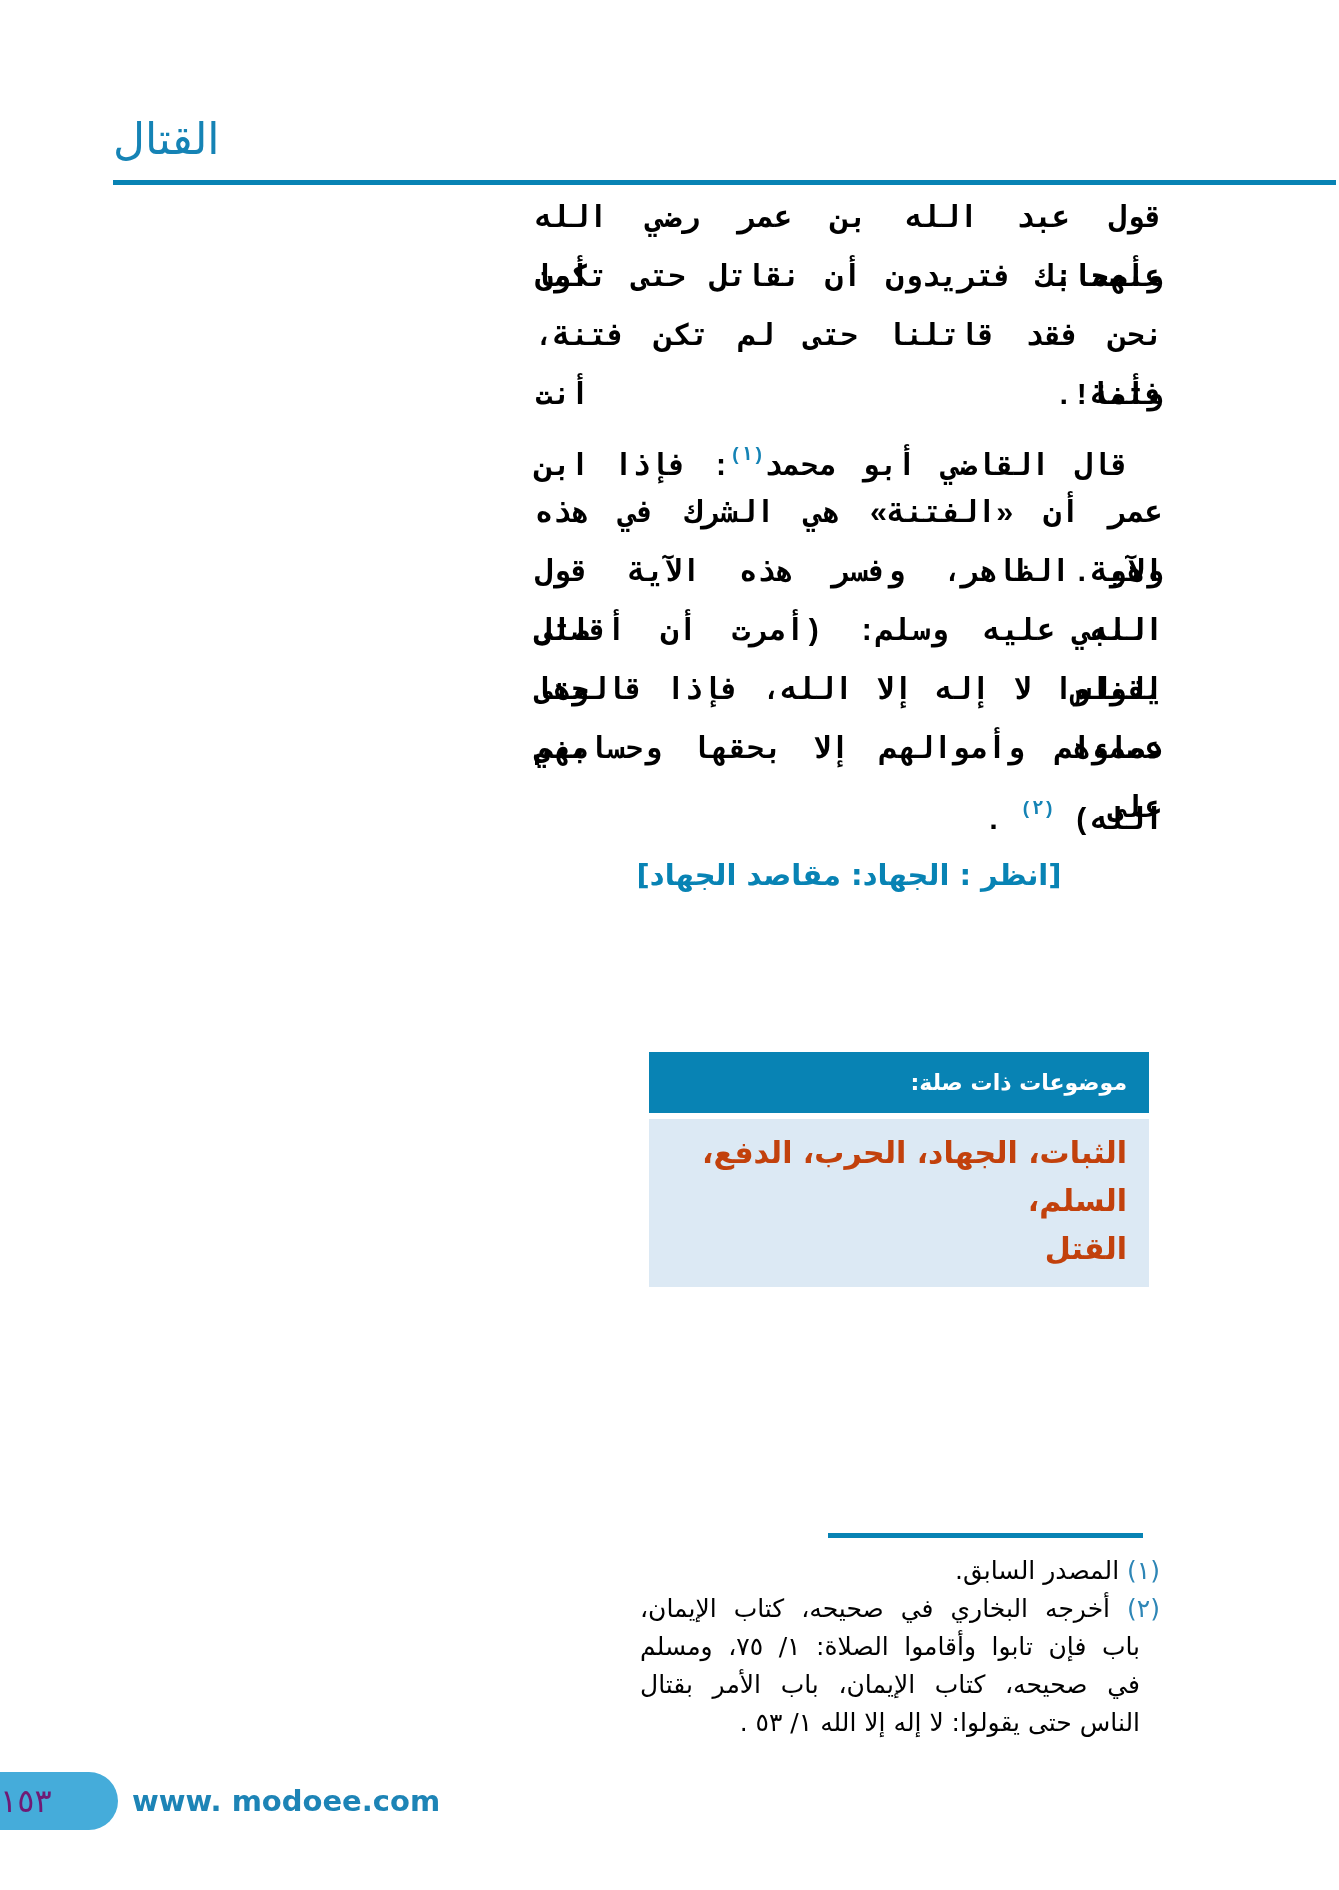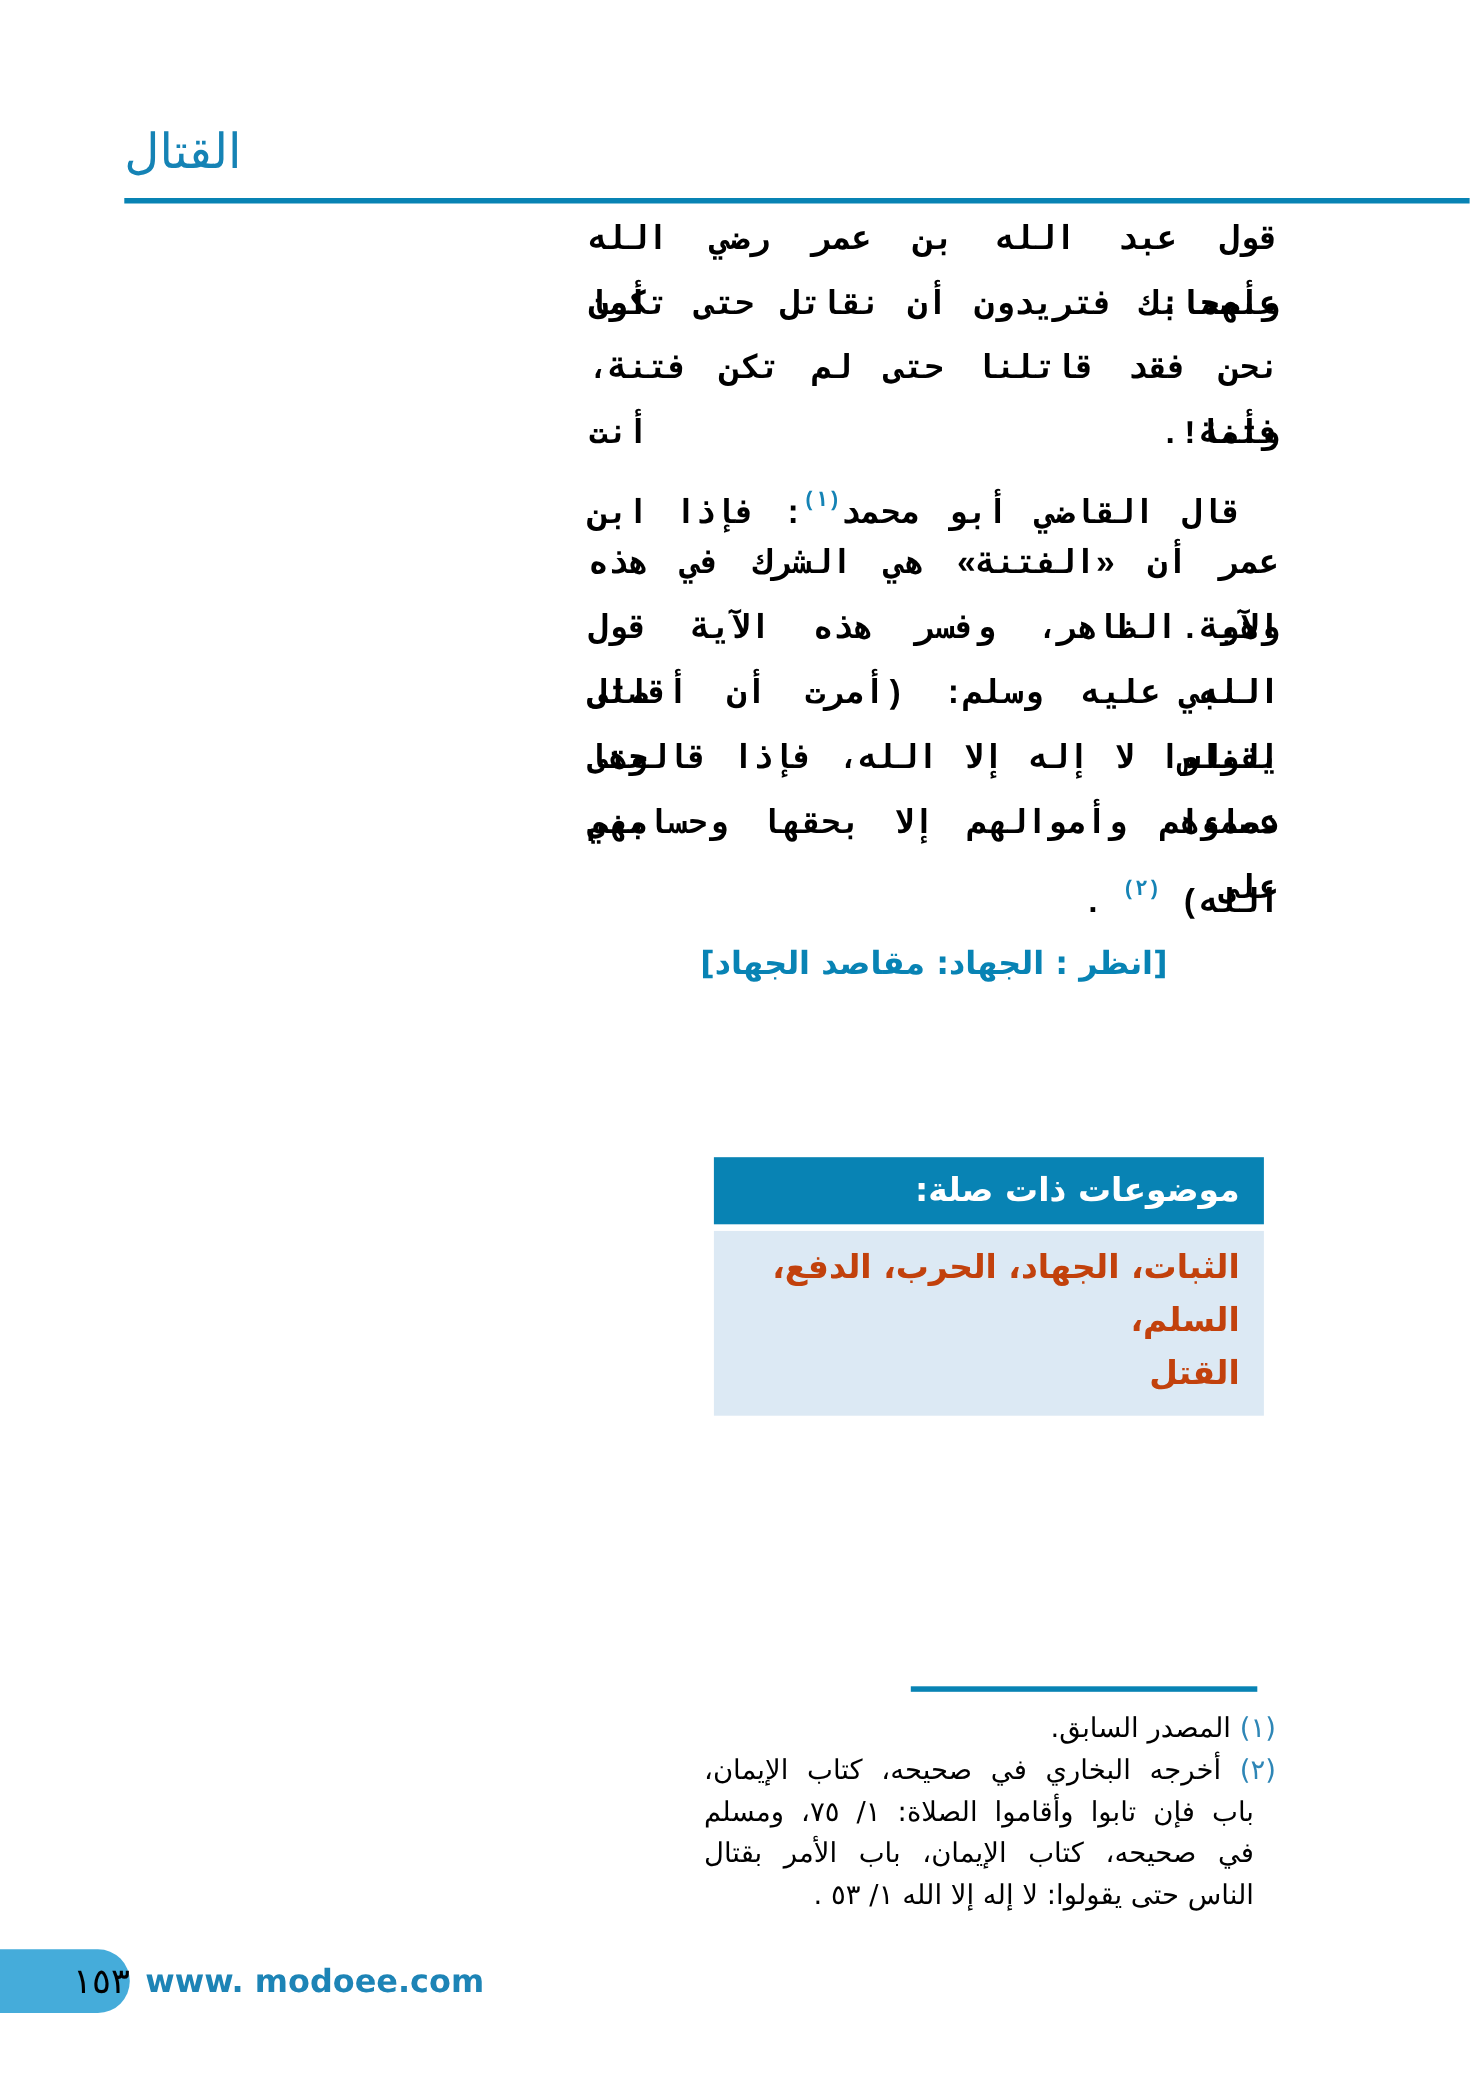--- a/index.html
+++ b/index.html
@@ -25,42 +25,42 @@
   .tline.indent{text-indent:34px;}
   .fnref{font-size:19px;color:#1583B5;vertical-align:15px;}
   .crossref{
     margin-top:10px;height:52px;line-height:52px;text-align:center;text-align-last:center;
     color:#0883B4;font-size:29px;
   }
   
   .related-box{position:absolute;left:649px;top:1052px;width:500px;direction:rtl;}
   .related-header{
     background:#0883B4;color:#ffffff;height:61px;line-height:61px;
-    padding:0 22px;font-size:30px;font-weight:bold;text-align:right;
+    padding:0 22px;font-size:22px;font-weight:bold;text-align:right;
     box-sizing:border-box;
   }
   .related-body{
     background:#DCE9F4;margin-top:6px;padding:10px 22px 14px;
     font-size:30px;font-weight:bold;line-height:48px;color:#c2410c;text-align:right;
   }
   
   .fn-rule{position:absolute;top:1533px;right:196px;width:315px;height:5px;background:#0883B4;}
   .footnotes{
     position:absolute;top:1552px;right:179px;width:520px;direction:rtl;
     font-size:25px;line-height:38px;color:#000;
   }
   .fn-line{text-align:right;}
   .fn-line.just{text-align:justify;text-align-last:justify;}
   .fn-line.cont{padding-right:20px;}
   .fn-marker{color:#2E86B6;}
   
   .page-tab{
     position:absolute;left:0;top:1772px;width:118px;height:58px;
     background:#45ACDA;border-radius:0 29px 29px 0;
-    color:#000000;font-size:32px;line-height:58px;text-align:right;
+    color:#701a75;font-size:32px;line-height:58px;text-align:left;
   }
   .website{
     position:absolute;left:132px;top:1772px;height:58px;line-height:58px;
     color:#1D84B6;font-size:29px;font-weight:600;direction:ltr;
   }
 </style>
 </head>
 <body>
 
 <div class="page-title">القتال</div>

